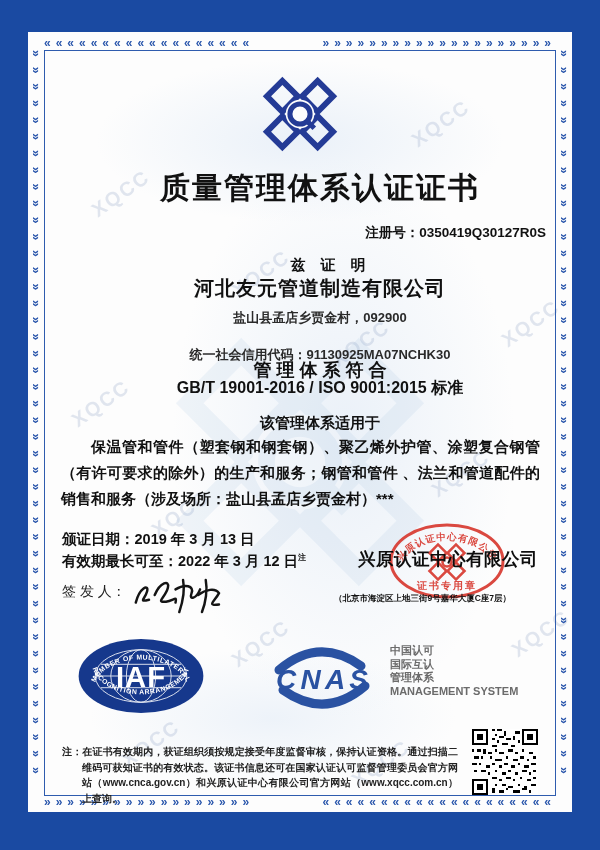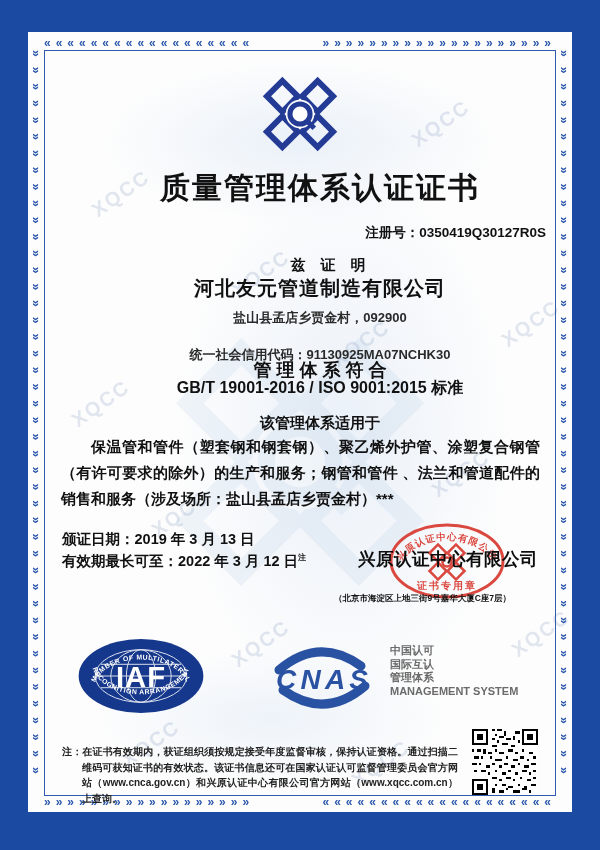--- a/index.html
+++ b/index.html
@@ -159,20 +159,33 @@
     <div class="abs ctr scope-head">该管理体系适用于</div>
     <div class="abs scope">保温管和管件（塑套钢和钢套钢）、聚乙烯外护管、涂塑复合钢管（有许可要求的除外）的生产和服务；钢管和管件 、法兰和管道配件的销售和服务（涉及场所：盐山县孟店乡贾金村）***</div>
 
     <div class="abs issue">
       <span>颁证日期：</span><span>2019 年 3 月 13 日</span>
     </div>
     <div class="abs expiry">
       <span>有效期最长可至：</span><span>2022 年 3 月 12 日</span><sup>注</sup>
     </div>
 
+    <div class="abs signer">
+      <span>签 发 人：</span>
+      <svg class="signature" viewBox="0 0 110 46">
+        <g fill="none" stroke="#141414" stroke-width="2.6" stroke-linecap="round">
+          <path d="M4 30 C8 14 18 10 16 18 C14 26 6 30 18 27"></path>
+          <path d="M24 22 C30 8 40 6 38 14 C36 24 24 30 36 29 C44 28 48 22 46 30"></path>
+          <path d="M54 6 C56 16 54 28 50 40"></path>
+          <path d="M46 16 C56 10 66 12 63 20 C60 28 68 26 72 16"></path>
+          <path d="M78 6 C80 16 78 30 74 40"></path>
+          <path d="M70 22 C78 16 88 14 92 20 C88 28 78 34 92 32"></path>
+        </g>
+      </svg>
+    </div>
 
     <div class="abs seal-box">
       <svg viewBox="0 0 120 80" width="100%" height="100%">
         <defs>
           <path id="sealArc" d="M14 48 A 46 29 0 0 1 106 48" fill="none"></path>
         </defs>
         <ellipse cx="60" cy="40" rx="56" ry="36" fill="none" stroke="#d83a31" stroke-width="3"></ellipse>
         <text font-size="9.5" font-weight="bold" fill="#d83a31" letter-spacing="1">
           <textPath href="#sealArc" startOffset="50%" text-anchor="middle">兴原认证中心有限公司</textPath>
         </text>

